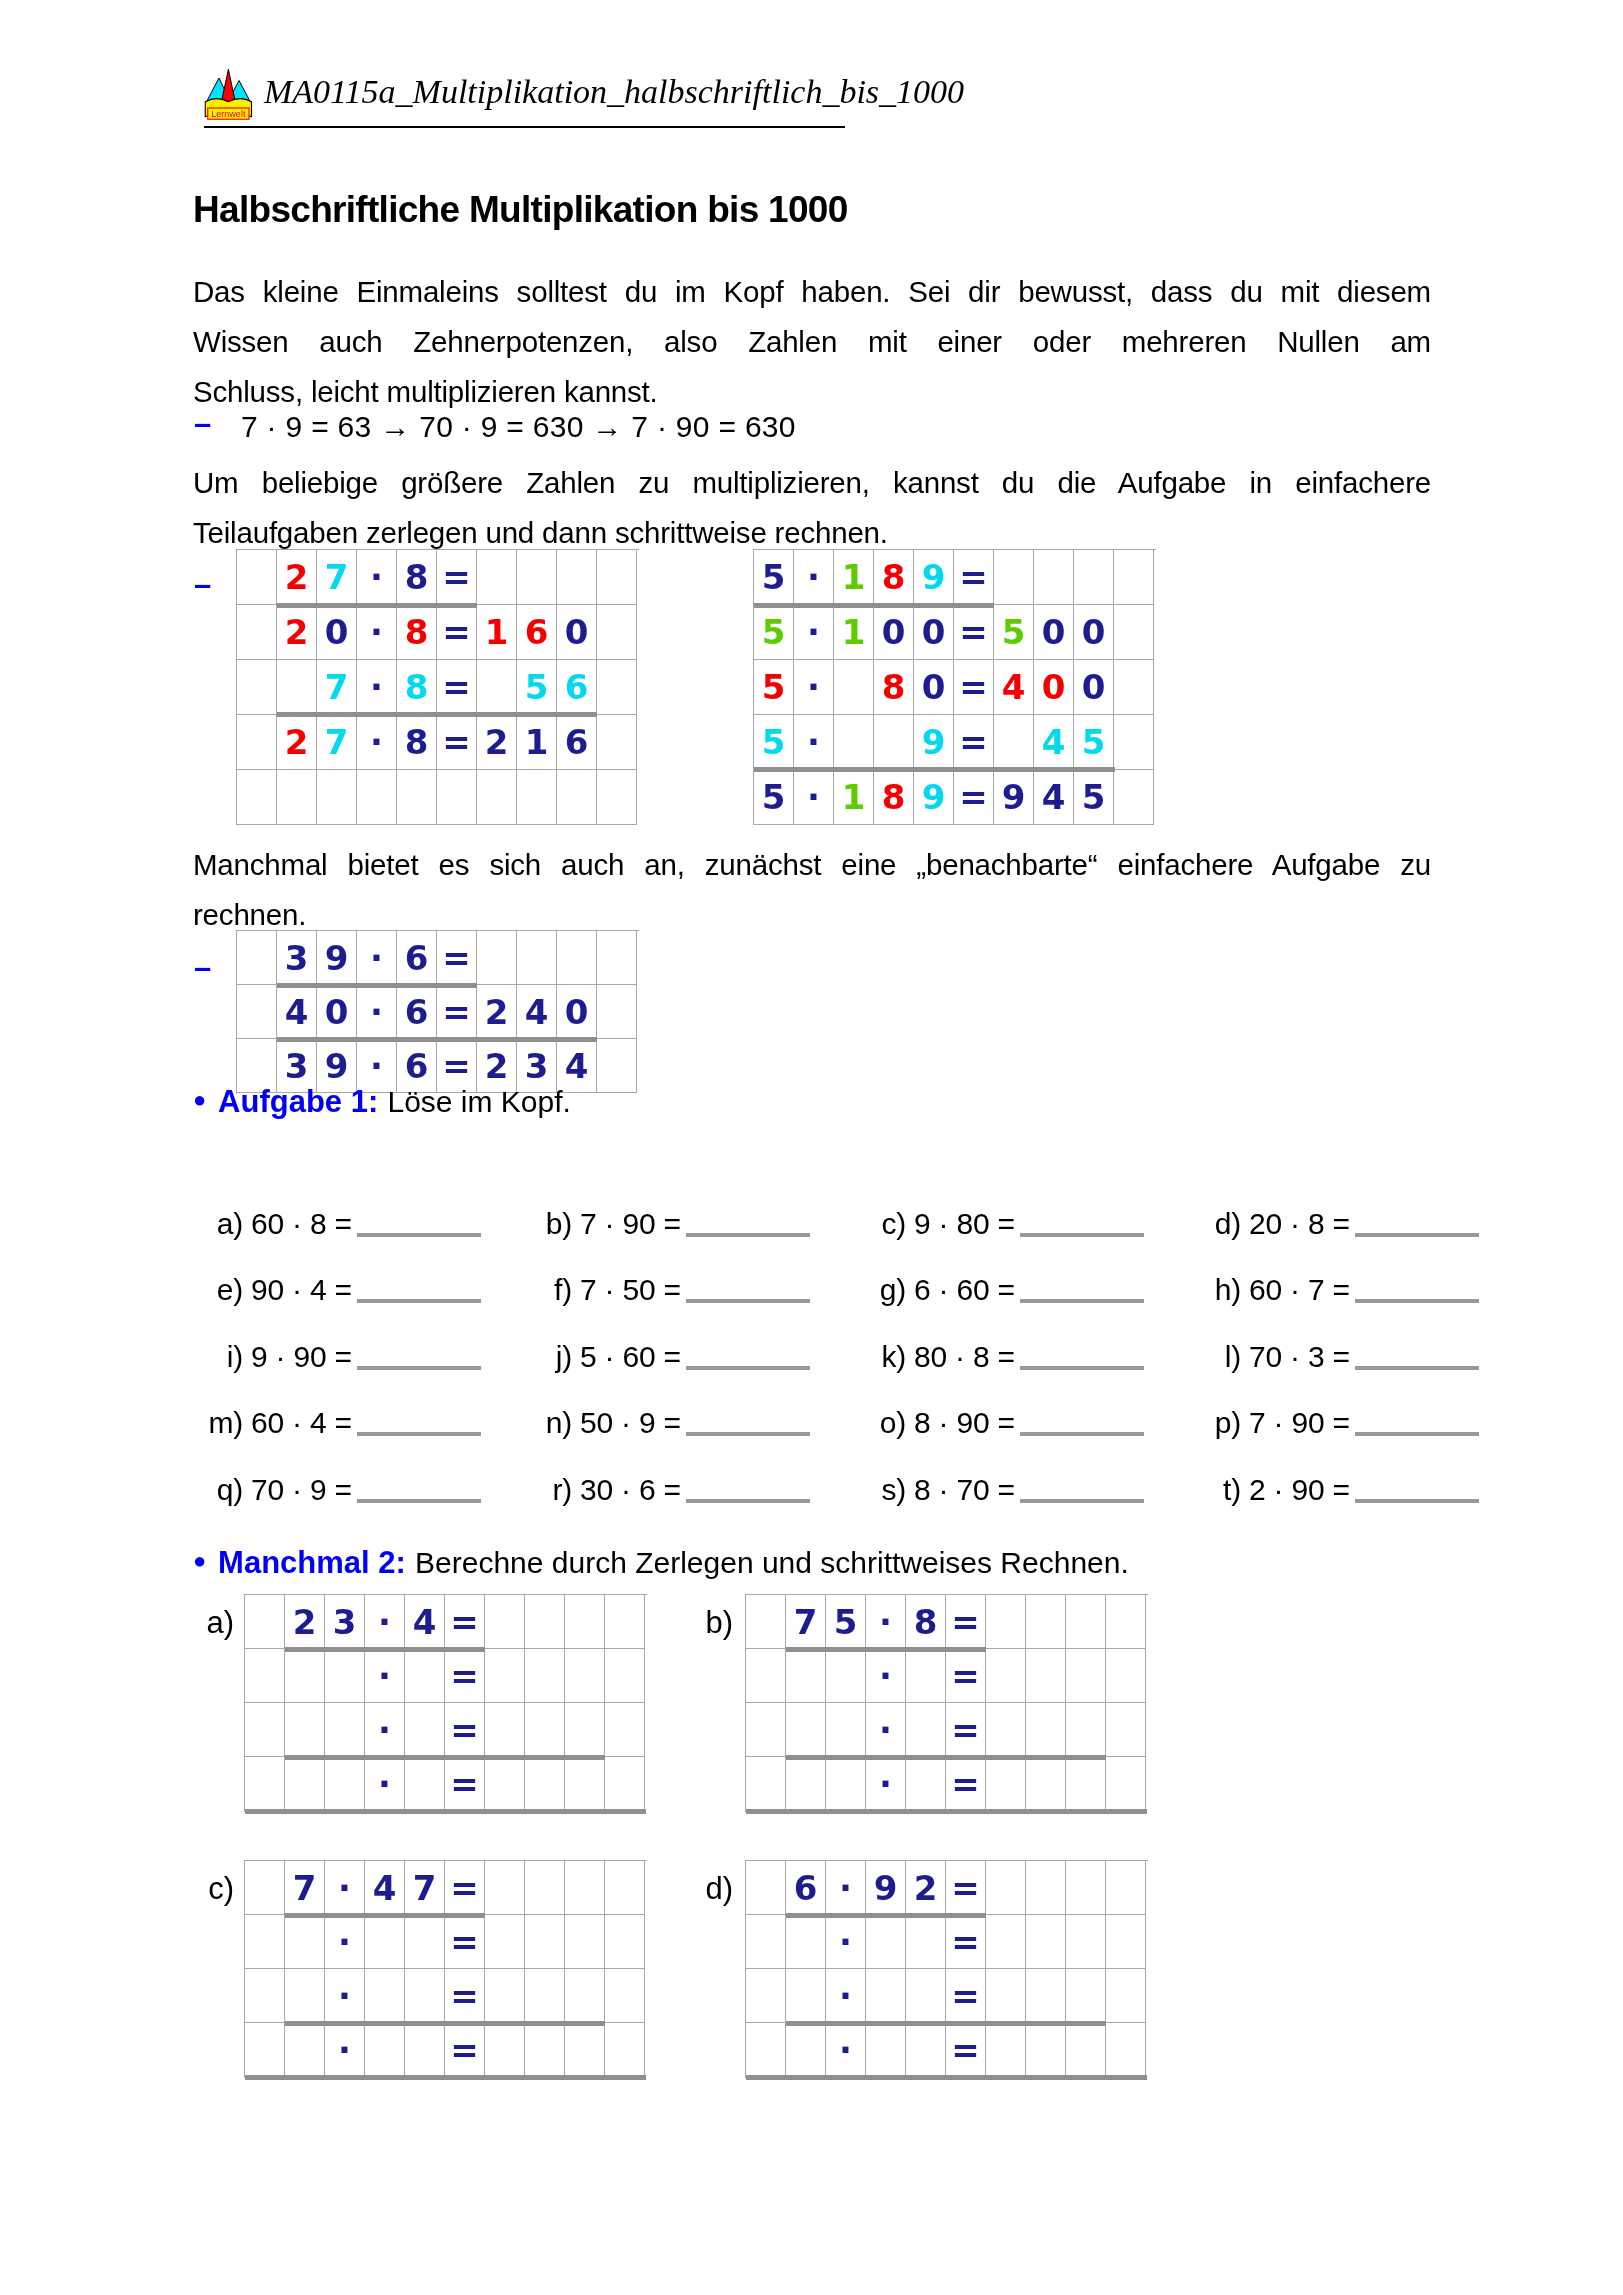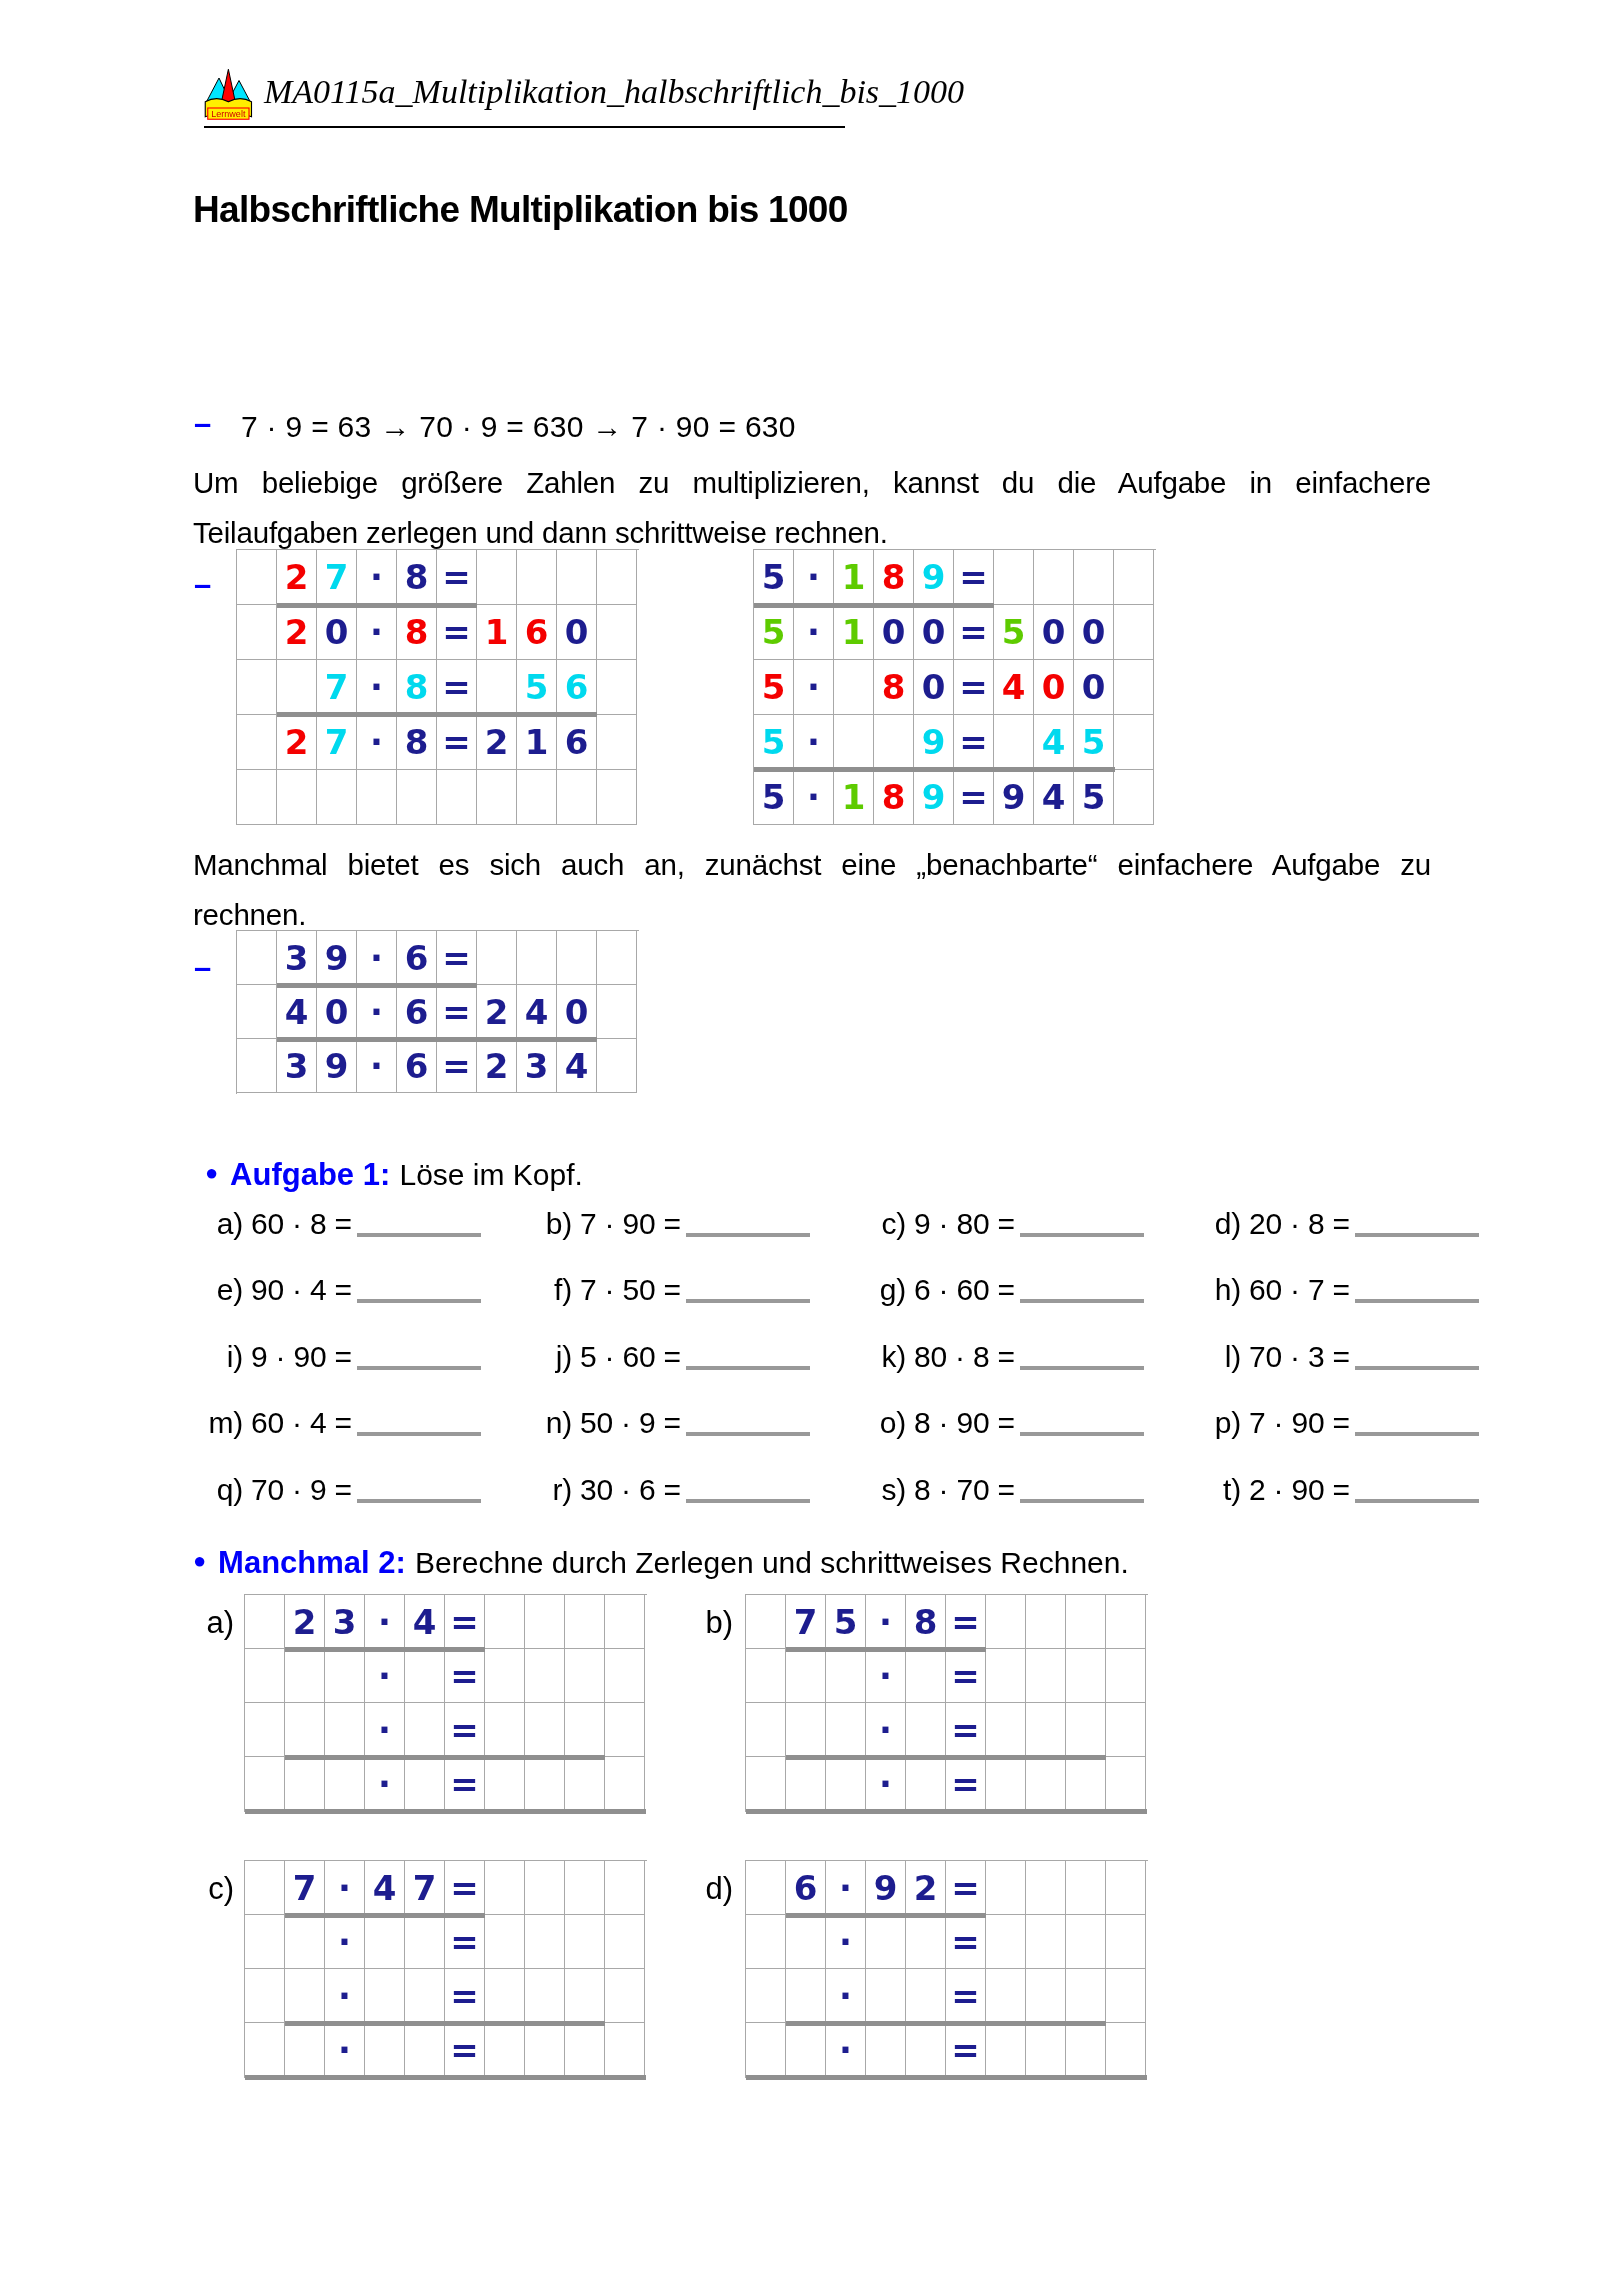--- a/index.html
+++ b/index.html
@@ -47,21 +47,21 @@
   #grid-t2-d{left:745px;top:1860px;}
   .t2label{position:absolute;width:52px;text-align:right;font-size:31px;color:#000;}
   #lbl-a{left:182px;top:1605px;}#lbl-b{left:681px;top:1605px;}
   #lbl-c{left:182px;top:1871px;}#lbl-d{left:681px;top:1871px;}
   #neighbor-note{position:absolute;left:655px;top:1046px;font-size:29.5px;letter-spacing:-0.2px;}
   
   .task-head{position:absolute;left:193px;font-size:31px;}
   .task-bullet{color:#0000fa;font-size:22px;vertical-align:4.6px;margin-right:11.8px;}
   .task-label{color:#0000fa;font-weight:bold;margin-right:9.2px;}
   .task-instr{color:#000;font-size:30px;}
-  #task1-head{top:1157px;margin-left:12px;}
+  #task1-head{top:1084px;}
   #task2-head{top:1545px;}
   
   .t1item{position:absolute;display:flex;align-items:flex-end;font-size:30px;letter-spacing:-0.2px;}
   .t1label{display:inline-block;width:52px;text-align:right;margin-right:7.9px;}
   .t1expr{white-space:nowrap;}
   .t1blank{display:inline-block;width:124px;height:4.6px;background:#999;margin-left:5.2px;margin-bottom:3.9px;}
   
   #footer{position:absolute;left:0;right:0;top:2180px;text-align:center;
     font-family:"Liberation Serif",serif;font-size:30px;}
 </style>
@@ -76,20 +76,25 @@
     <polygon points="14,27 19.5,1 25,27" fill="#ff0000" stroke="#000" stroke-width="0.8"></polygon>
     <path d="M1,27 Q10,22 19.5,27 Q29,22 38,27 L38,39 Q29,35 19.5,39 Q10,35 1,39 Z" fill="#ffee00" stroke="#000" stroke-width="0.9"></path>
     <rect x="3" y="32" width="33" height="9" fill="#ffee00" stroke="#ff0000" stroke-width="0.9"></rect>
     <text x="19.5" y="39.4" text-anchor="middle" font-size="7.2" font-family="Liberation Sans, sans-serif" fill="#d00000">Lernwelt</text>
   </svg>
   <div id="file-title">MA0115a_Multiplikation_halbschriftlich_bis_1000</div>
   <div id="header-rule"></div>
 
   <div id="doc-title">Halbschriftliche Multiplikation bis 1000</div>
 
+  <div id="p1" class="para">
+    <div class="jline">Das kleine Einmaleins solltest du im Kopf haben. Sei dir bewusst, dass du mit diesem</div>
+    <div class="jline">Wissen auch Zehnerpotenzen, also Zahlen mit einer oder mehreren Nullen am</div>
+    <div class="lline">Schluss, leicht multiplizieren kannst.</div>
+  </div>
 
   <div id="formula-dash" class="dash">–</div>
   <div id="formula">7 · 9 = 63  →  70 · 9 = 630  →  7 · 90 = 630</div>
 
   <div id="p2" class="para">
     <div class="jline">Um beliebige größere Zahlen zu multiplizieren, kannst du die Aufgabe in einfachere</div>
     <div class="lline">Teilaufgaben zerlegen und dann schrittweise rechnen.</div>
   </div>
 
   <div id="grids-dash" class="dash">–</div>

